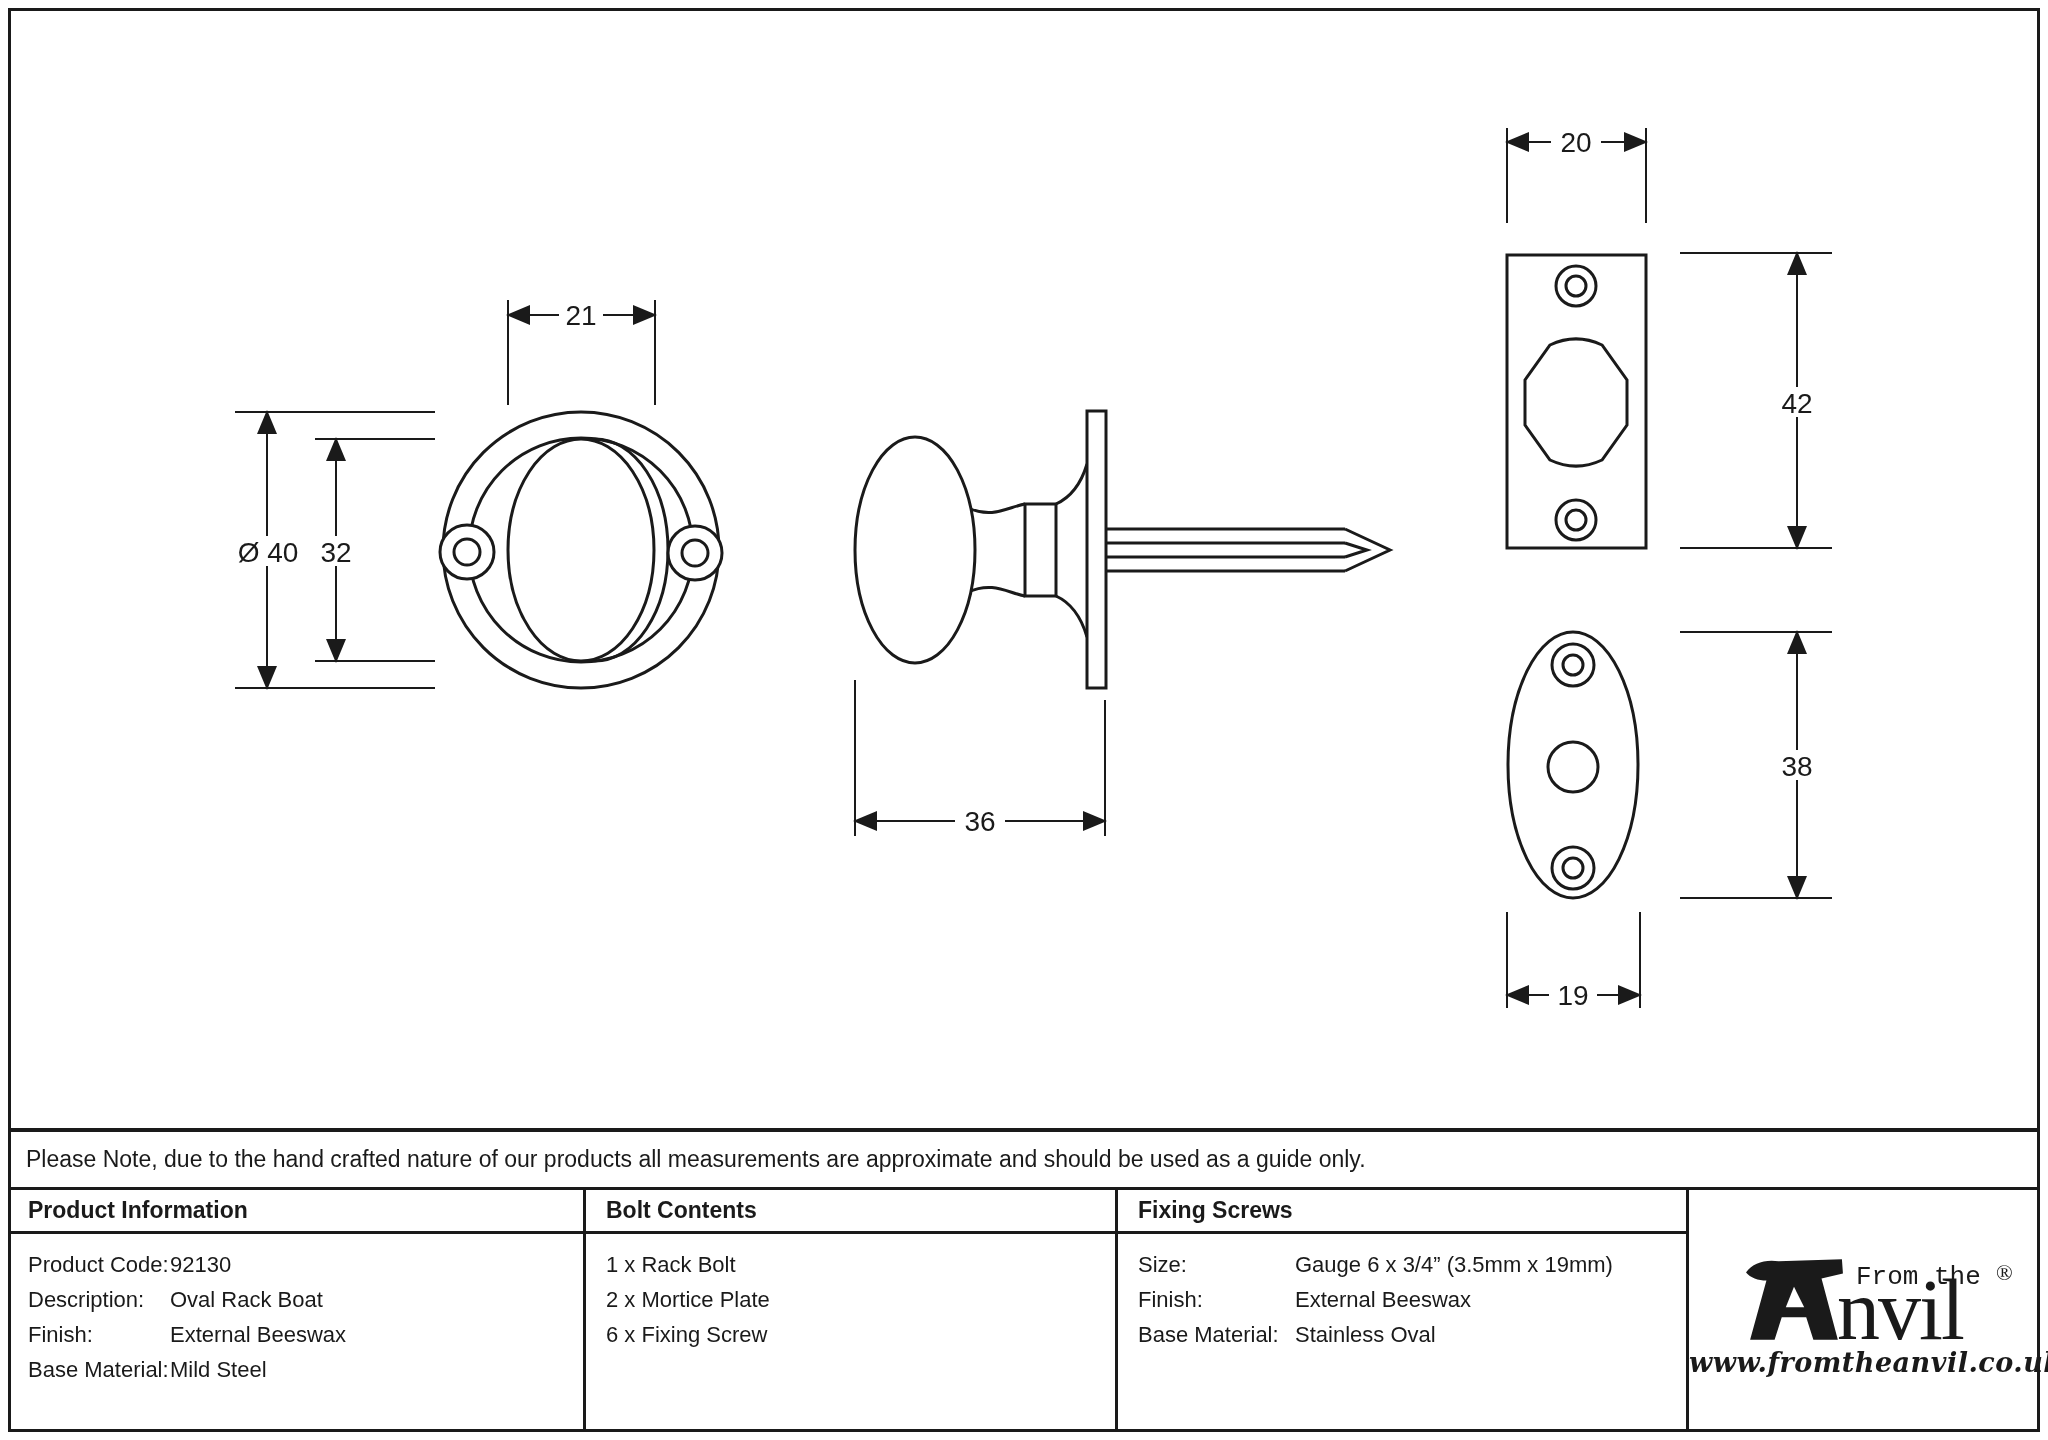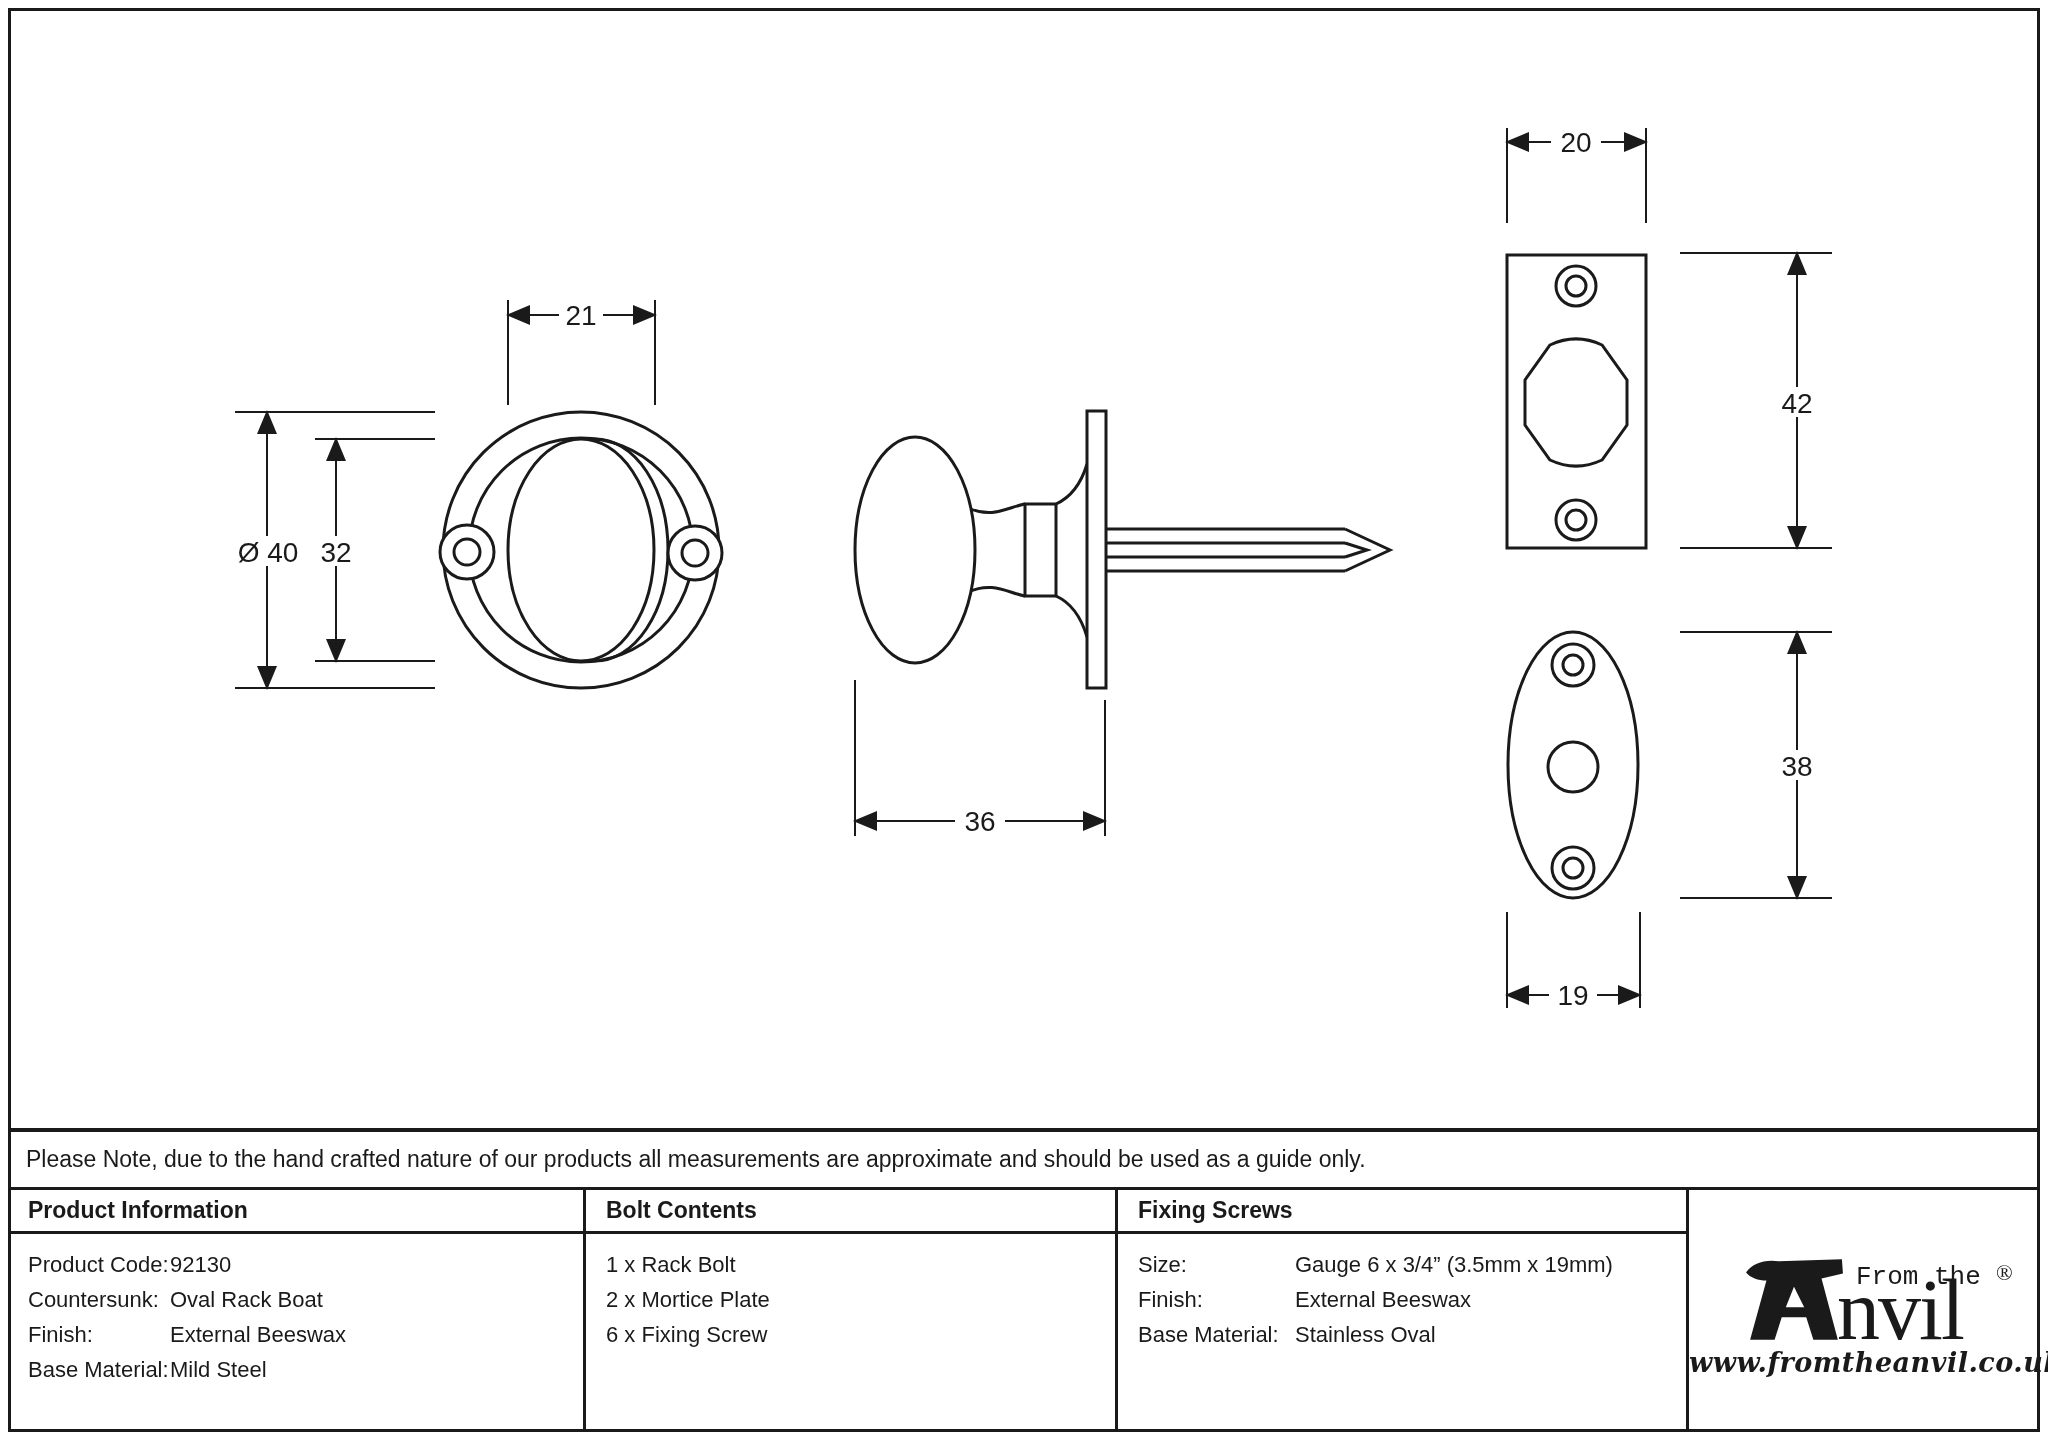--- a/index.html
+++ b/index.html
@@ -183,21 +183,21 @@
   <div class="cell-header" style="left:28px;">Product Information</div>
   <div class="cell-header" style="left:606px;">Bolt Contents</div>
   <div class="cell-header" style="left:1138px;">Fixing Screws</div>
 
   <div class="cell-body pi" style="left:28px;">
     <div class="kv-row">
       <span class="kv-label">Product Code:</span>
       <span class="kv-value">92130</span>
     </div>
     <div class="kv-row">
-      <span class="kv-label">Countersunk:</span>
+      <span class="kv-label">Description:</span>
       <span class="kv-value">Oval Rack Boat</span>
     </div>
     <div class="kv-row">
       <span class="kv-label">Finish:</span>
       <span class="kv-value">External Beeswax</span>
     </div>
     <div class="kv-row">
       <span class="kv-label">Base Material:</span>
       <span class="kv-value">Mild Steel</span>
     </div>

